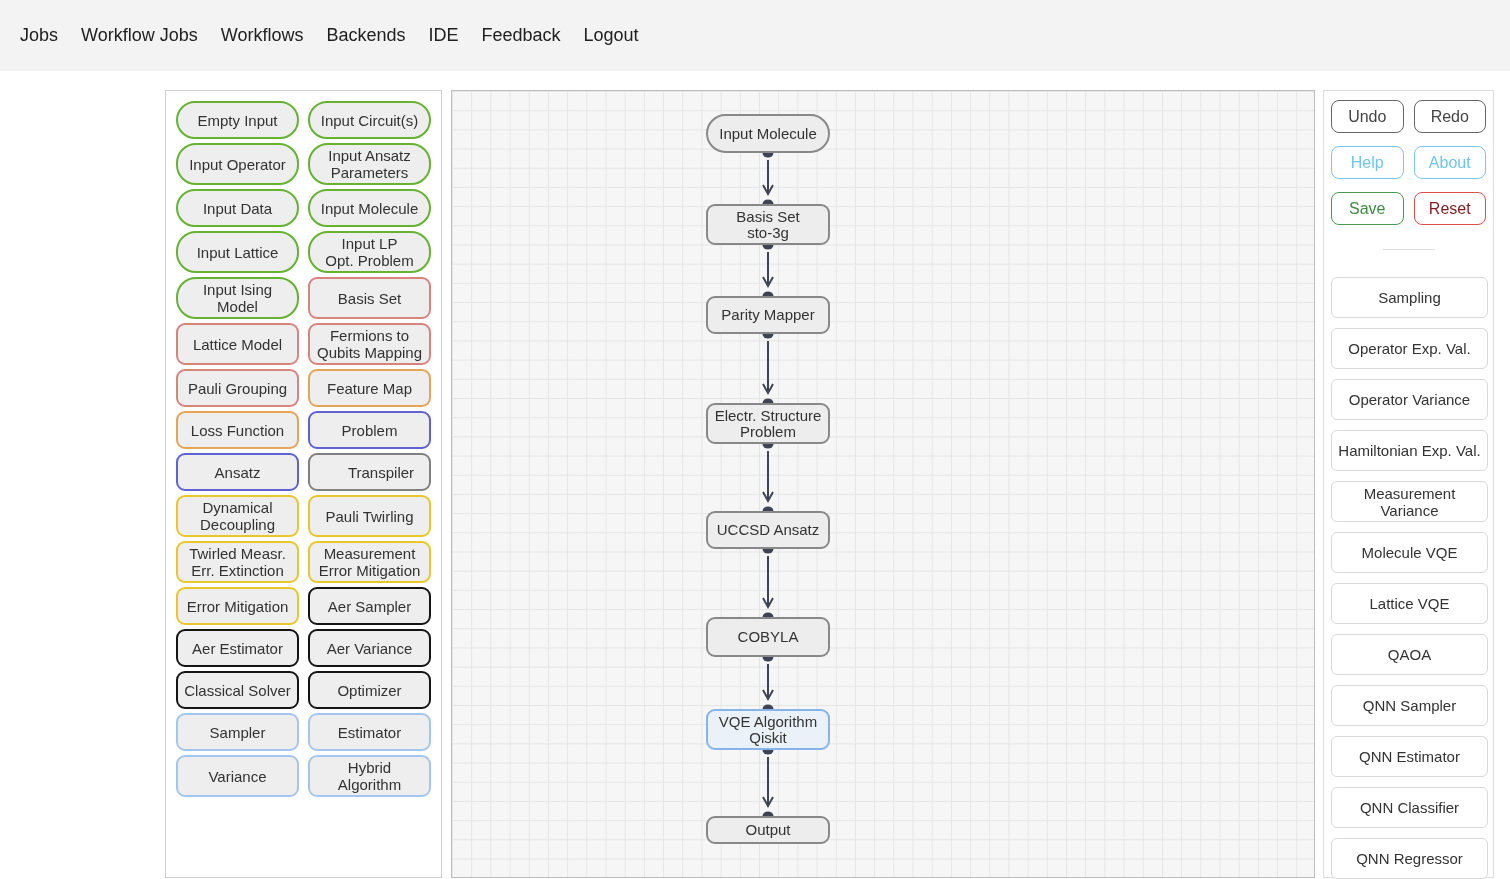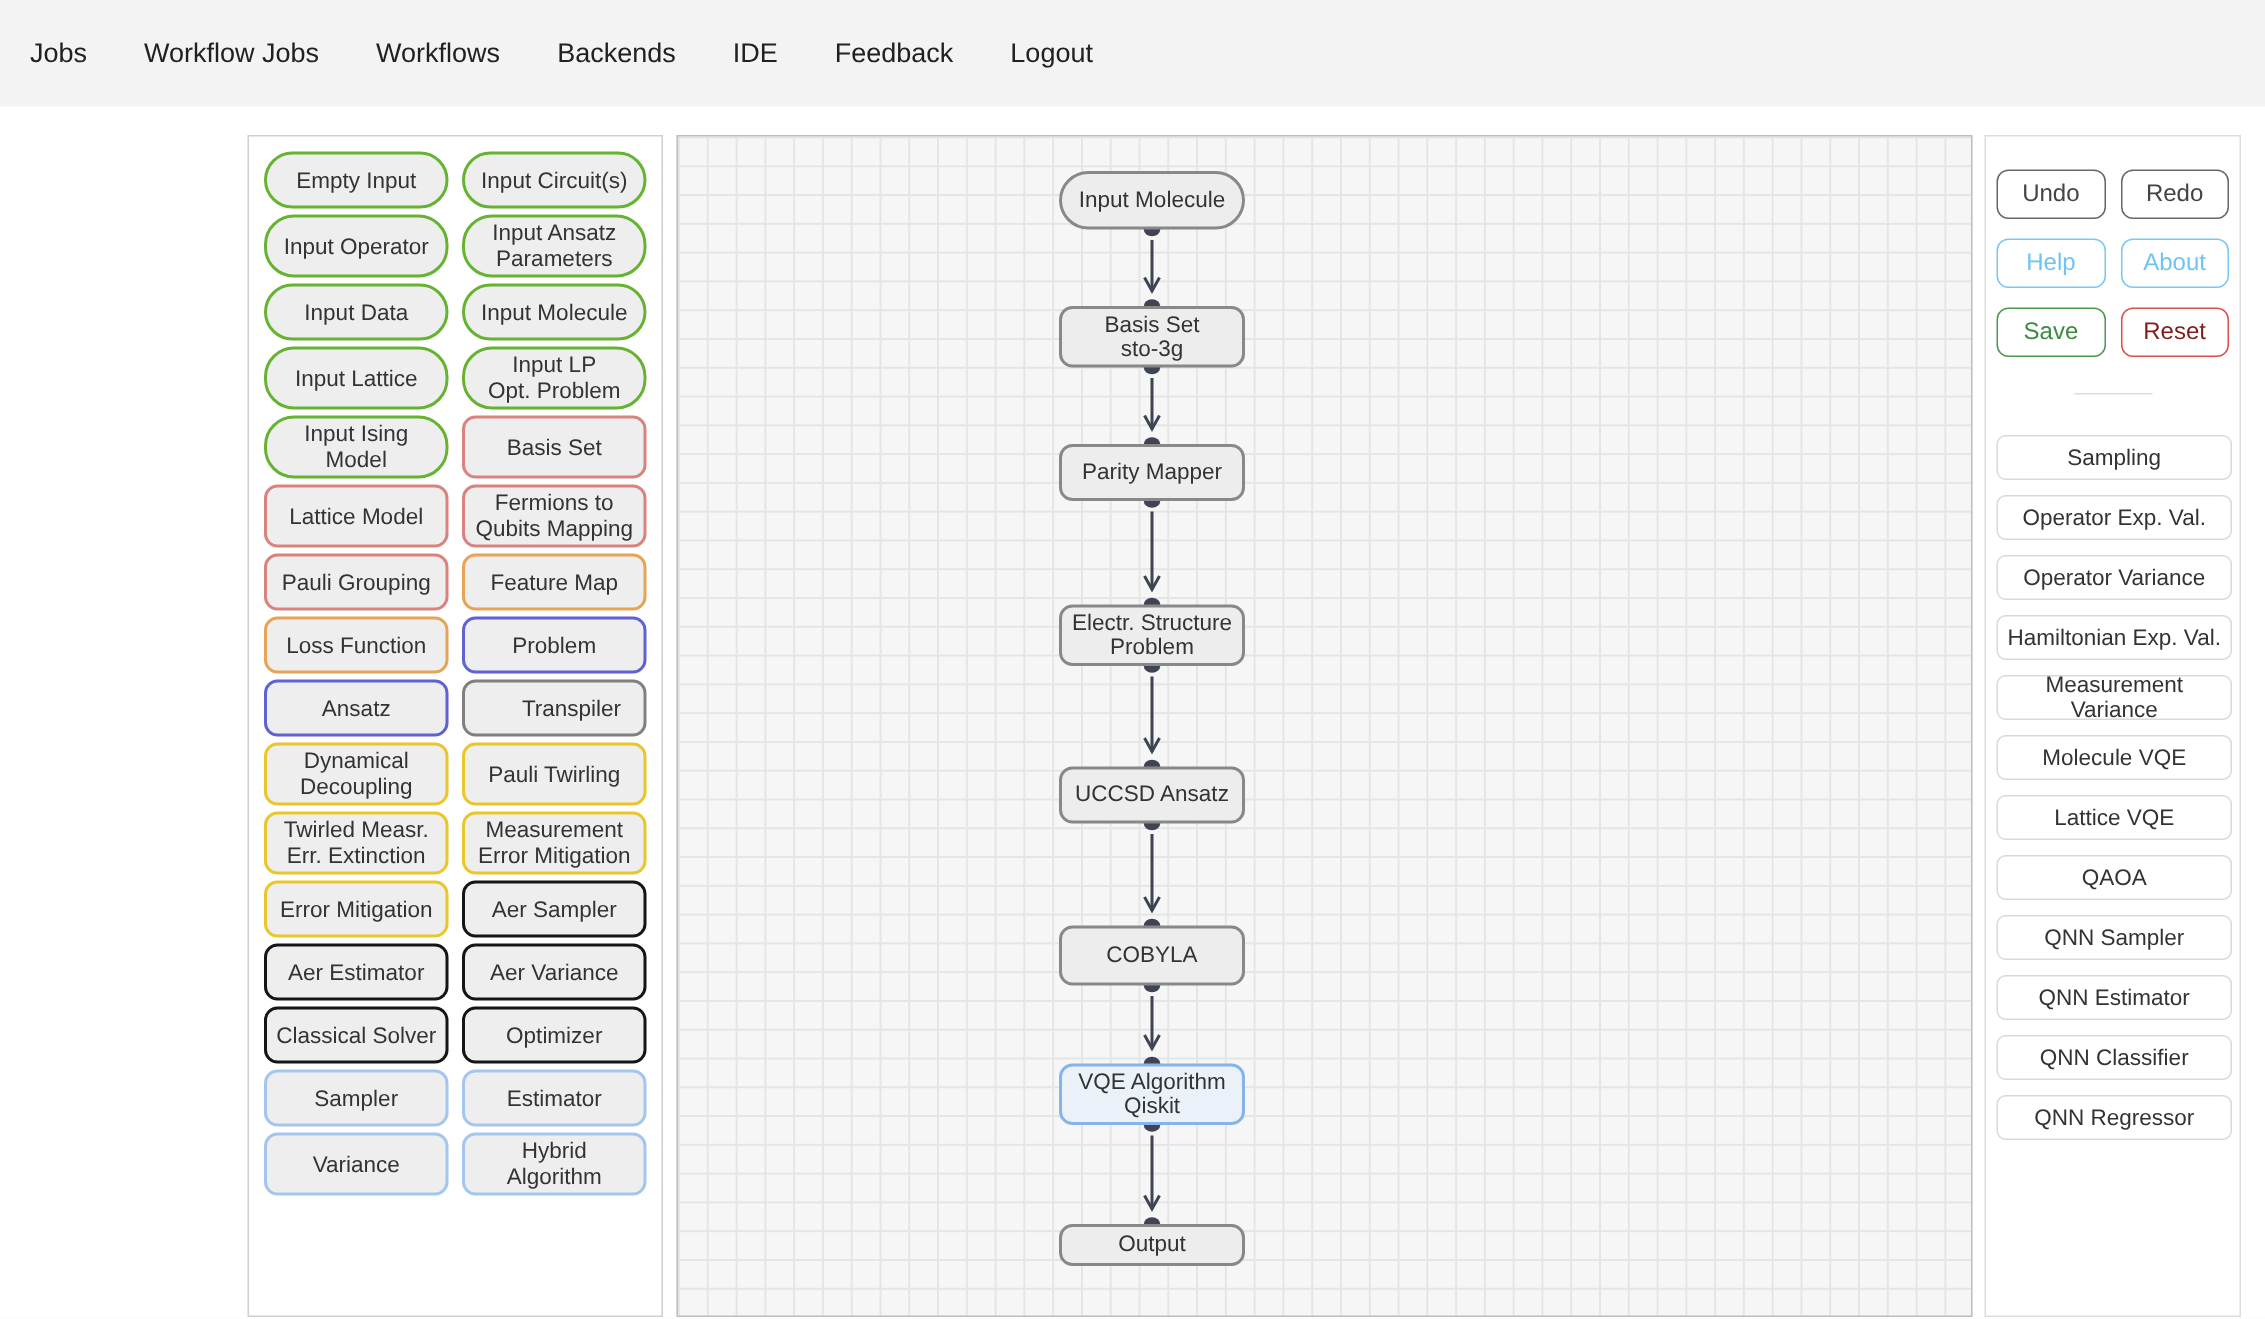--- a/index.html
+++ b/index.html
@@ -1,19 +1,19 @@
 <!DOCTYPE html>
 <html><head>
 <meta charset="utf-8">
 <style>
   html,body{margin:0;padding:0;background:#fff;font-family:"Liberation Sans",sans-serif;}
   body{position:relative;width:1510px;height:879px;overflow:hidden;color:#222;}
 
   
-  .navbar{height:71px;background:#f3f3f3;display:flex;align-items:center;gap:38px;
+  .navbar{height:71px;background:#f3f3f3;display:flex;align-items:center;gap:23px;
           padding:0 0 0 20px;font-size:18px;color:#212121;}
   .nav-item{cursor:pointer;white-space:nowrap;}
 
   
   .palette{position:absolute;left:165px;top:90px;width:277px;height:788px;box-sizing:border-box;
            border:1px solid #cfcfcf;background:#fff;padding:10px;display:grid;
            grid-template-columns:1fr 1fr;gap:4px 9px;align-content:start;overflow:hidden;}
   .pb{box-sizing:border-box;min-height:38px;display:flex;align-items:center;justify-content:center;
       text-align:center;font-size:15px;line-height:17px;color:#333;background:#eeeeee;
       border:2px solid #888;border-radius:9px;padding:2px 4px;white-space:pre-line;cursor:grab;}
@@ -36,32 +36,32 @@
   .edges{position:absolute;left:0;top:0;pointer-events:none;}
   .node{position:absolute;left:254px;width:124px;box-sizing:border-box;display:flex;
         align-items:center;justify-content:center;text-align:center;font-size:15px;line-height:16px;
         color:#333;background:#ededed;border:2.5px solid #888;border-radius:9px;
         white-space:pre-line;cursor:pointer;}
   .node.pill{border-radius:20px;}
   .n-blue{border-color:#86b3e8;background:#ebf1f9;}
 
   
   .sidebar{position:absolute;left:1323px;top:90px;width:171px;height:788px;box-sizing:border-box;
-           border:1px solid #dddddd;background:#fff;padding:22px 7px;}
+           border:1px solid #dddddd;background:#fff;padding:9px 7px;}
   .action-grid{display:grid;grid-template-columns:1fr 1fr;gap:13px 10px;}
   .abtn{box-sizing:border-box;height:33px;border-radius:8px;background:#fff;font-size:16px;
         display:flex;align-items:center;justify-content:center;cursor:pointer;
         font-family:"Liberation Sans",sans-serif;}
   .b-undo{border:1px solid #666;color:#444;}
   .b-help{border:1px solid #79c8f1;color:#6fc4f0;}
   .b-save{border:1px solid #4c9850;color:#3d8b41;}
   .b-reset{border:1px solid #dc4f4a;color:#7f1d1d;}
   .divider{width:52px;border-top:1px solid #ddd;margin:24px auto 27px;}
   .preset{box-sizing:border-box;display:flex;align-items:center;justify-content:center;width:157px;
-          height:30px;margin:0 auto 10px;border:1px solid #d9d9d9;border-radius:6px;background:#fff;
+          height:41px;margin:0 auto 10px;border:1px solid #d9d9d9;border-radius:6px;background:#fff;
           color:#333;font-size:15px;cursor:pointer;}
 </style>
 </head>
 <body>
 
 <nav class="navbar">
   <span class="nav-item">Jobs</span>
   <span class="nav-item">Workflow Jobs</span>
   <span class="nav-item">Workflows</span>
   <span class="nav-item">Backends</span>

